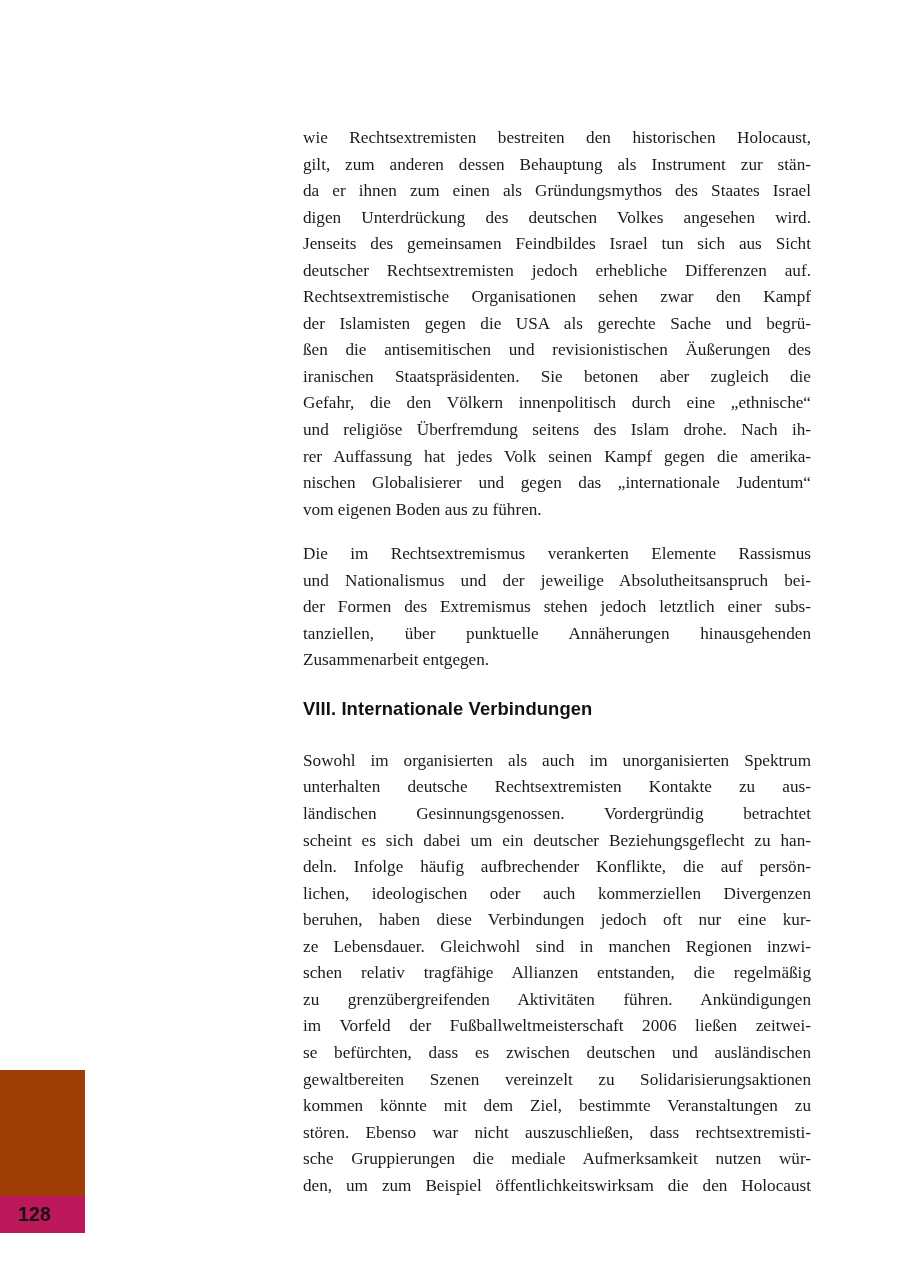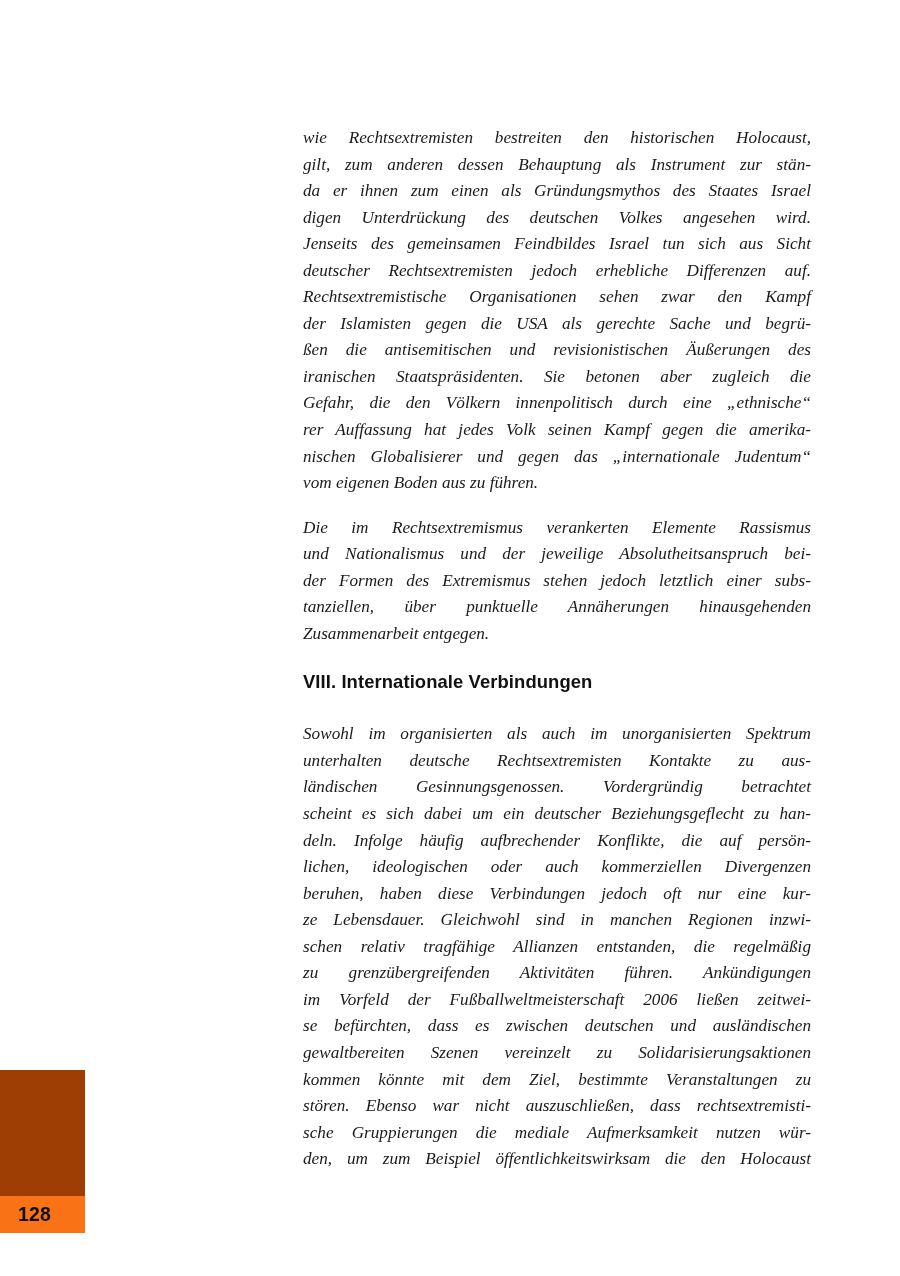--- a/index.html
+++ b/index.html
@@ -39,21 +39,20 @@
     text-align: justify;
   }
   .para:last-child { margin-bottom: 0; }
 
   
   .line {
     display: block;
     text-align: justify;
     text-align-last: justify;
     white-space: nowrap;
-    font-style: italic;
   }
   .line.last {
     text-align-last: left;
   }
 
   .section-heading {
     margin: 0;
     padding: 0;
     font-family: "Liberation Sans", sans-serif;
     font-size: 18.4px;
@@ -80,21 +79,21 @@
     height: 126px;
     background: #9e3d04;
   }
 
   .folio-box {
     position: absolute;
     left: 0px;
     top: 1196px;
     width: 85px;
     height: 37px;
-    background: #f97316;
+    background: #be185d;
     display: flex;
     align-items: center;
     justify-content: flex-start;
   }
 
   .folio-number {
     font-family: "Liberation Sans", sans-serif;
     font-size: 19.5px;
     font-weight: bold;
     color: #111111;
@@ -114,20 +113,21 @@
       <span class="line">gilt, zum anderen dessen Behauptung als Instrument zur stän-</span>
       <span class="line">da er ihnen zum einen als Gründungsmythos des Staates Israel</span>
       <span class="line">digen Unterdrückung des deutschen Volkes angesehen wird.</span>
       <span class="line">Jenseits des gemeinsamen Feindbildes Israel tun sich aus Sicht</span>
       <span class="line">deutscher Rechtsextremisten jedoch erhebliche Differenzen auf.</span>
       <span class="line">Rechtsextremistische Organisationen sehen zwar den Kampf</span>
       <span class="line">der Islamisten gegen die USA als gerechte Sache und begrü-</span>
       <span class="line">ßen die antisemitischen und revisionistischen Äußerungen des</span>
       <span class="line">iranischen Staatspräsidenten. Sie betonen aber zugleich die</span>
       <span class="line">Gefahr, die den Völkern innenpolitisch durch eine „ethnische“</span>
+      <span class="line">und religiöse Überfremdung seitens des Islam drohe. Nach ih-</span>
       <span class="line">rer Auffassung hat jedes Volk seinen Kampf gegen die amerika-</span>
       <span class="line">nischen Globalisierer und gegen das „internationale Judentum“</span>
       <span class="line last">vom eigenen Boden aus zu führen.</span>
     </p>
 
     <p class="para">
       <span class="line">Die im Rechtsextremismus verankerten Elemente Rassismus</span>
       <span class="line">und Nationalismus und der jeweilige Absolutheitsanspruch bei-</span>
       <span class="line">der Formen des Extremismus stehen jedoch letztlich einer subs-</span>
       <span class="line">tanziellen, über punktuelle Annäherungen hinausgehenden</span>

